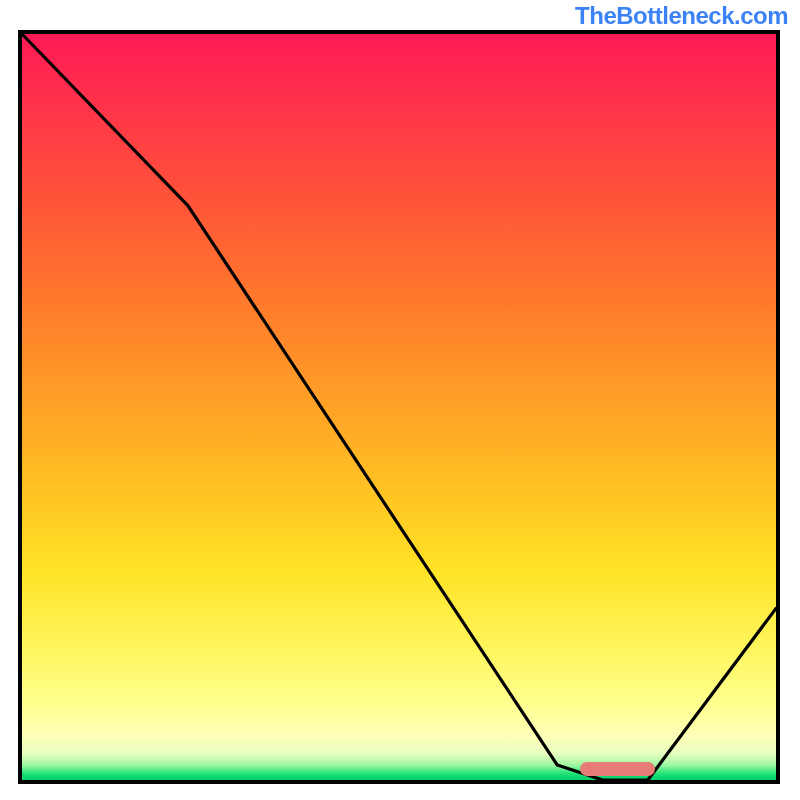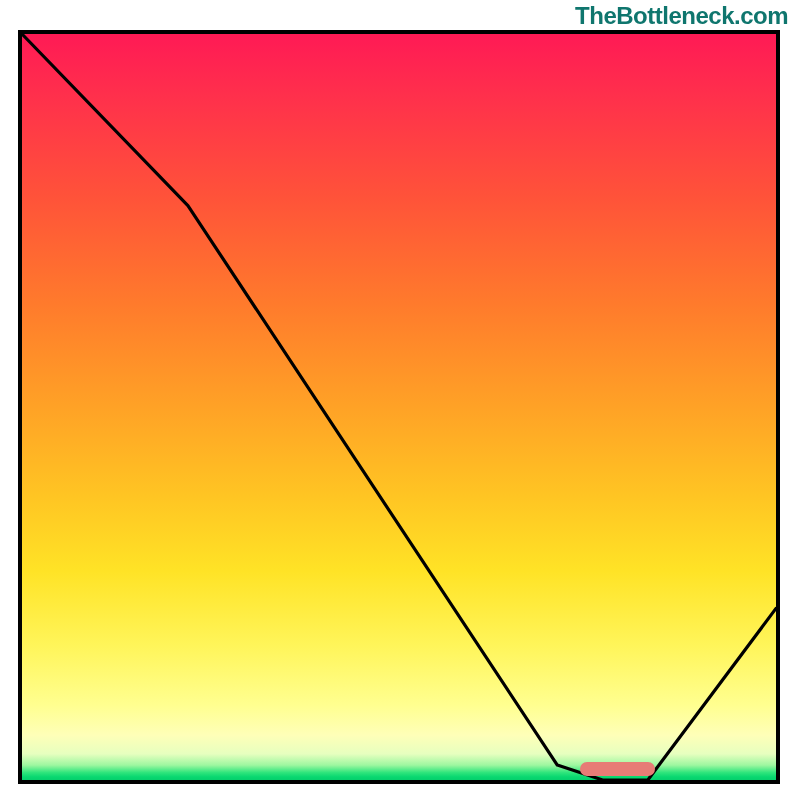--- a/index.html
+++ b/index.html
@@ -15,21 +15,21 @@
     width: 800px;
     height: 800px;
   }
   .attribution {
     position: absolute;
     top: 2px;
     right: 12px;
     font-family: Arial, Helvetica, sans-serif;
     font-size: 24px;
     font-weight: 600;
-    color: #0f766e;
+    color: #3b82f6;
     letter-spacing: -0.5px;
     user-select: text;
   }
   .frame {
     position: absolute;
     top: 30px;
     left: 18px;
     width: 762px;
     height: 754px;
     border: 4px solid #000000;

